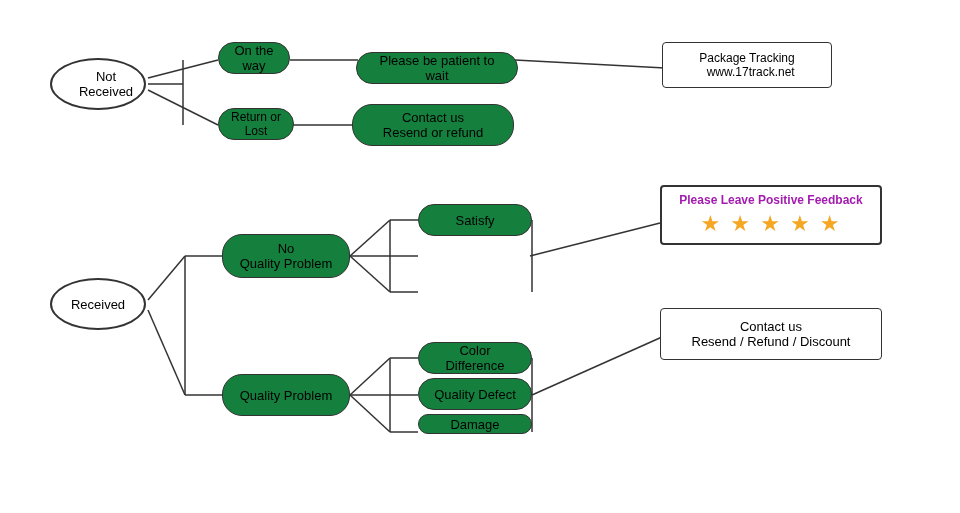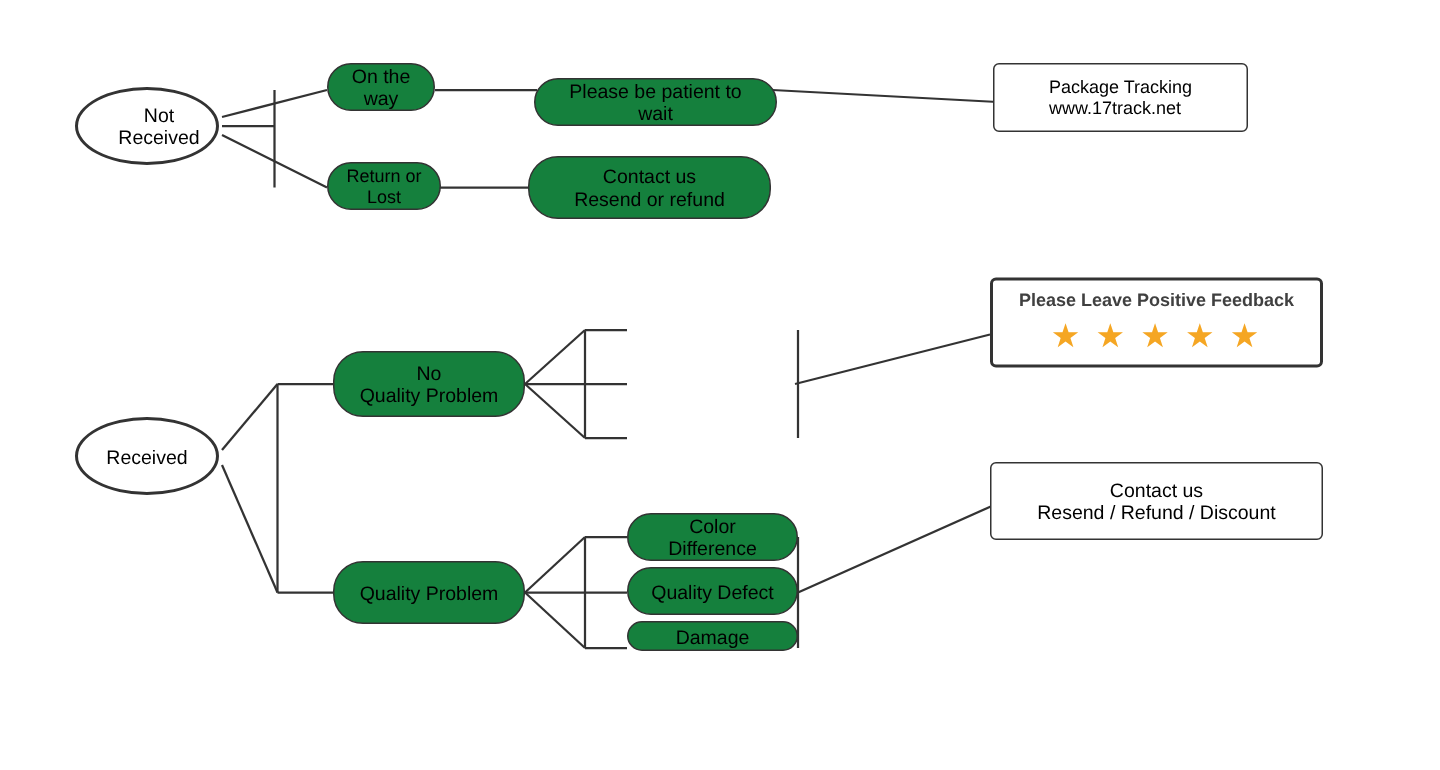--- a/index.html
+++ b/index.html
@@ -68,21 +68,21 @@
 
     .stars {
       color: #f5a623;
       font-size: 22px;
       letter-spacing: 2px;
     }
 
     .feedback-text {
       font-size: 12px;
       font-weight: bold;
-      color: #404040;
+      color: #a21caf;
       margin-bottom: 4px;
     }
   </style>
 </head>
 <body>
 
 <div class="diagram">
 
   <svg class="lines-svg">
 
@@ -147,21 +147,21 @@
 
   <div class="node node-rect" style="left:218px; top:42px; width:72px; height:32px;">
     <span>On the way</span>
   </div>
 
   <div class="node node-rect" style="left:356px; top:52px; width:162px; height:32px;">
     <span>Please be patient to wait</span>
   </div>
 
   <div class="node node-rect-sharp" style="left:662px; top:42px; width:170px; height:46px;">
-    <span style="white-space:pre-line; font-size:12px; text-align:left;">Package Tracking
+    <span style="white-space:pre-line; font-size:12px; text-align:right;">Package Tracking
 www.17track.net</span>
   </div>
 
   <div class="node node-rect" style="left:218px; top:108px; width:76px; height:32px; font-size:12px;">
     <span>Return or Lost</span>
   </div>
 
   <div class="node node-rect" style="left:352px; top:104px; width:162px; height:42px;">
     <span style="white-space:pre-line; text-align:center;">Contact us
 Resend or refund</span>
@@ -173,20 +173,23 @@
 
   <div class="node node-rect" style="left:222px; top:234px; width:128px; height:44px;">
     <span style="white-space:pre-line; text-align:center;">No
 Quality Problem</span>
   </div>
 
   <div class="node node-rect" style="left:222px; top:374px; width:128px; height:42px;">
     <span style="text-align:center;">Quality Problem</span>
   </div>
 
+  <div class="node node-rect" style="left:418px; top:204px; width:114px; height:32px;">
+    <span>Satisfy</span>
+  </div>
 
 
 
   <div class="node node-rect" style="left:418px; top:342px; width:114px; height:32px;">
     <span>Color Difference</span>
   </div>
 
   <div class="node node-rect" style="left:418px; top:378px; width:114px; height:32px;">
     <span>Quality Defect</span>
   </div>

